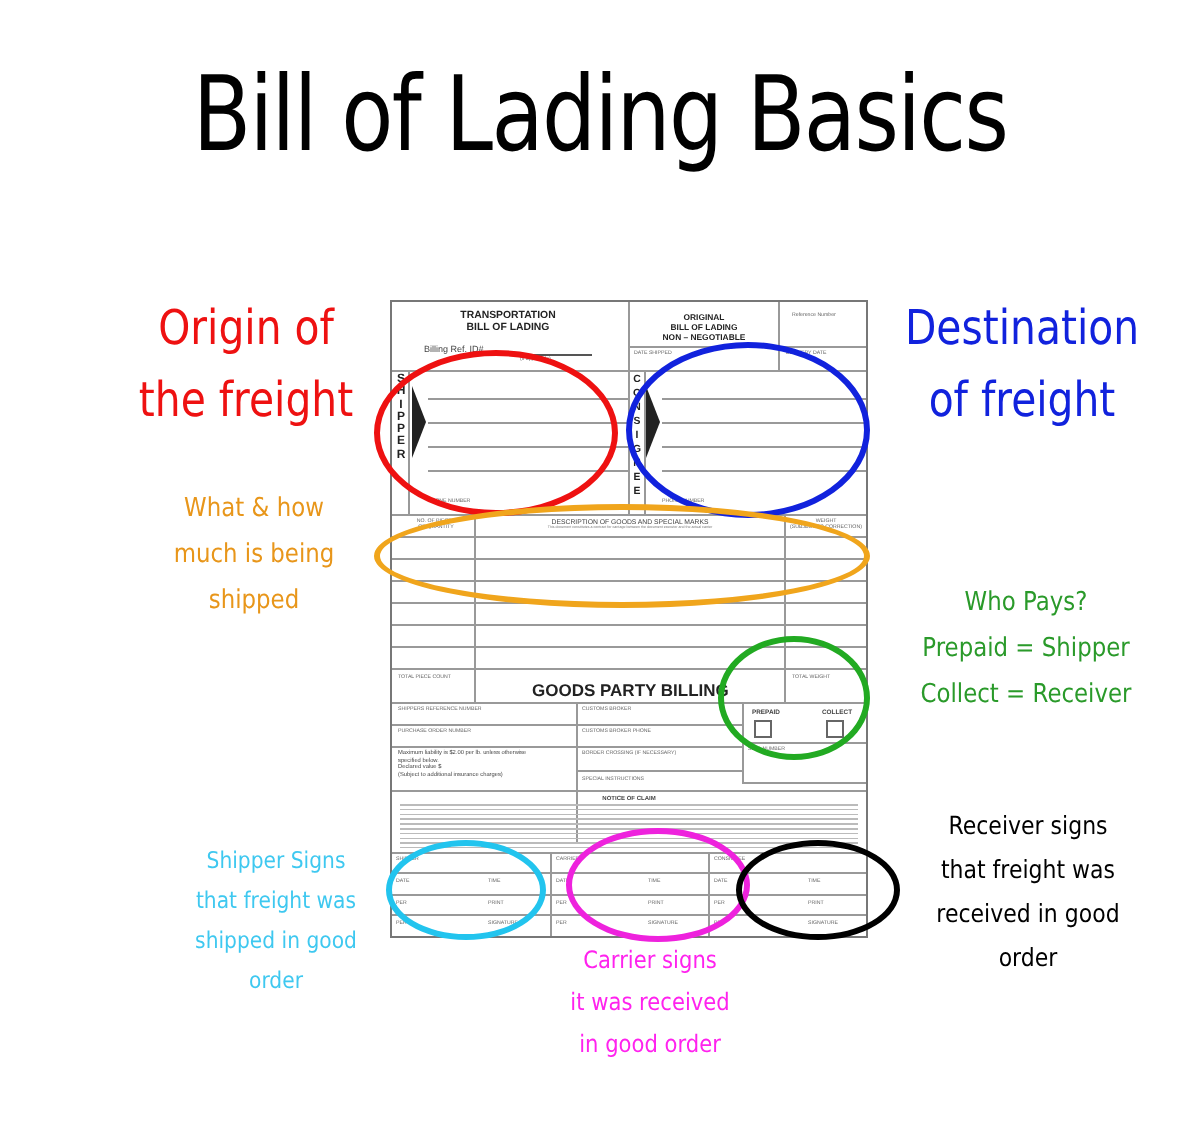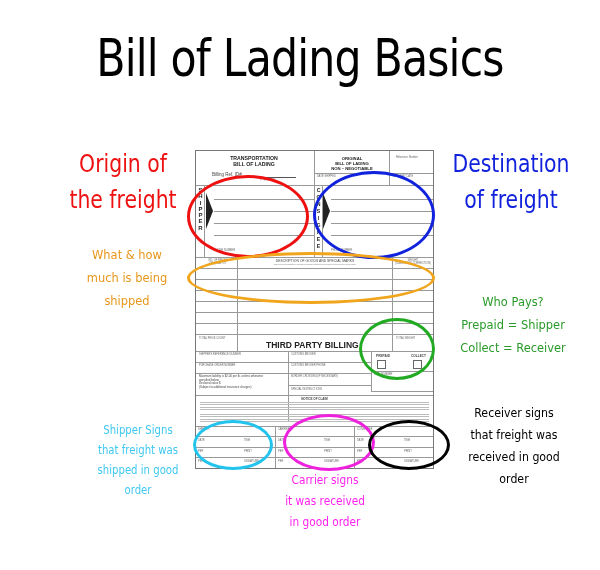--- a/index.html
+++ b/index.html
@@ -127,21 +127,21 @@
   <div class="vl" style="left:196px;top:106px;height:94px;"></div>
   <div class="hl" style="left:0;top:117px;width:237px;"></div>
   <div class="hl" style="left:0;top:128px;width:237px;"></div>
   <div class="hl" style="left:0;top:139px;width:237px;"></div>
   <div class="hl" style="left:0;top:150px;width:237px;"></div>
   <div class="hl" style="left:0;top:161px;width:237px;"></div>
   <div class="hl" style="left:0;top:172px;width:237px;"></div>
   <div class="hl" style="left:0;top:183px;width:237px;"></div>
 
   <div class="d tiny" style="left:3px;top:186px;">TOTAL PIECE COUNT</div>
-  <div class="d tpb" style="left:70px;top:189px;">THIRD PARTY BILLING</div>
+  <div class="d tpb" style="left:70px;top:189px;">GOODS PARTY BILLING</div>
   <div class="d tiny" style="left:200px;top:186px;">TOTAL WEIGHT</div>
   <div class="hl" style="left:0;top:200px;width:237px;"></div>
 
   <div class="vl" style="left:92px;top:200px;height:70px;"></div>
   <div class="vl" style="left:175px;top:200px;height:40px;"></div>
   <div class="d tiny" style="left:3px;top:202px;">SHIPPERS REFERENCE NUMBER</div>
   <div class="d tiny" style="left:95px;top:202px;">CUSTOMS BROKER</div>
   <div class="hl" style="left:0;top:211px;width:175px;"></div>
   <div class="d tiny" style="left:3px;top:213px;">PURCHASE ORDER NUMBER</div>
   <div class="d tiny" style="left:95px;top:213px;">CUSTOMS BROKER PHONE</div>

